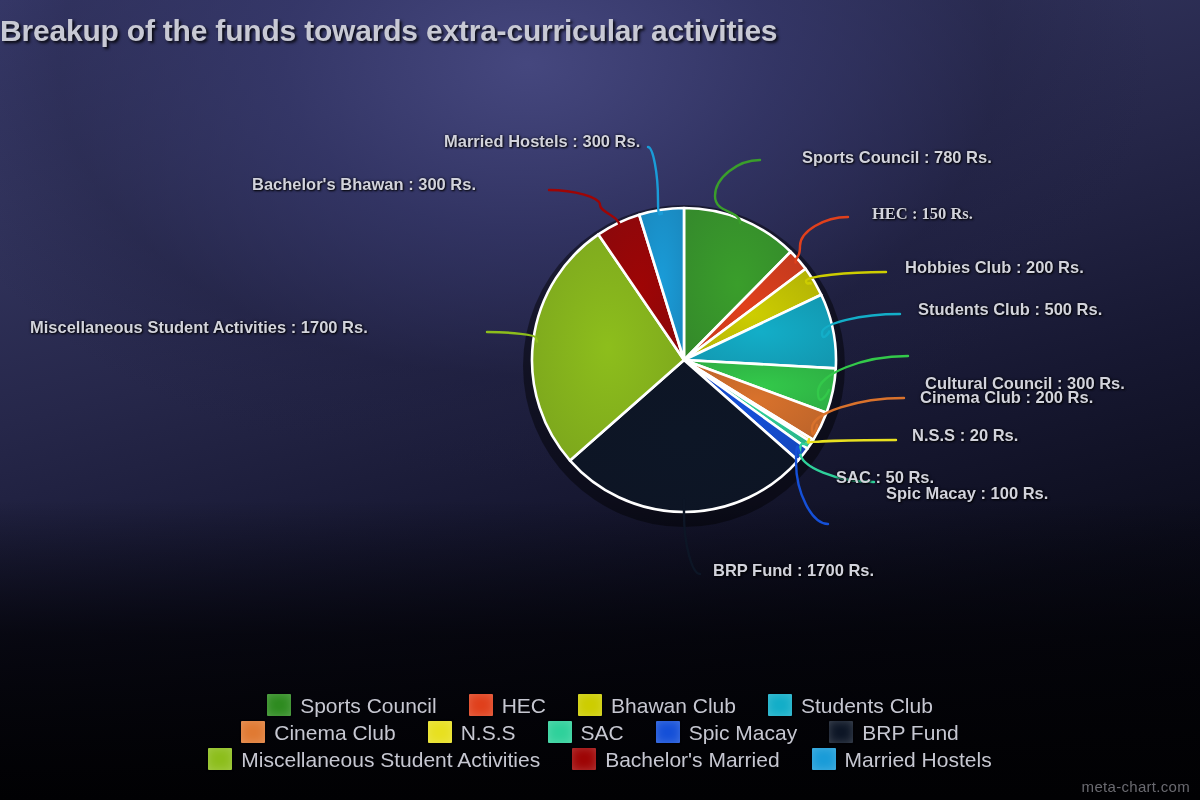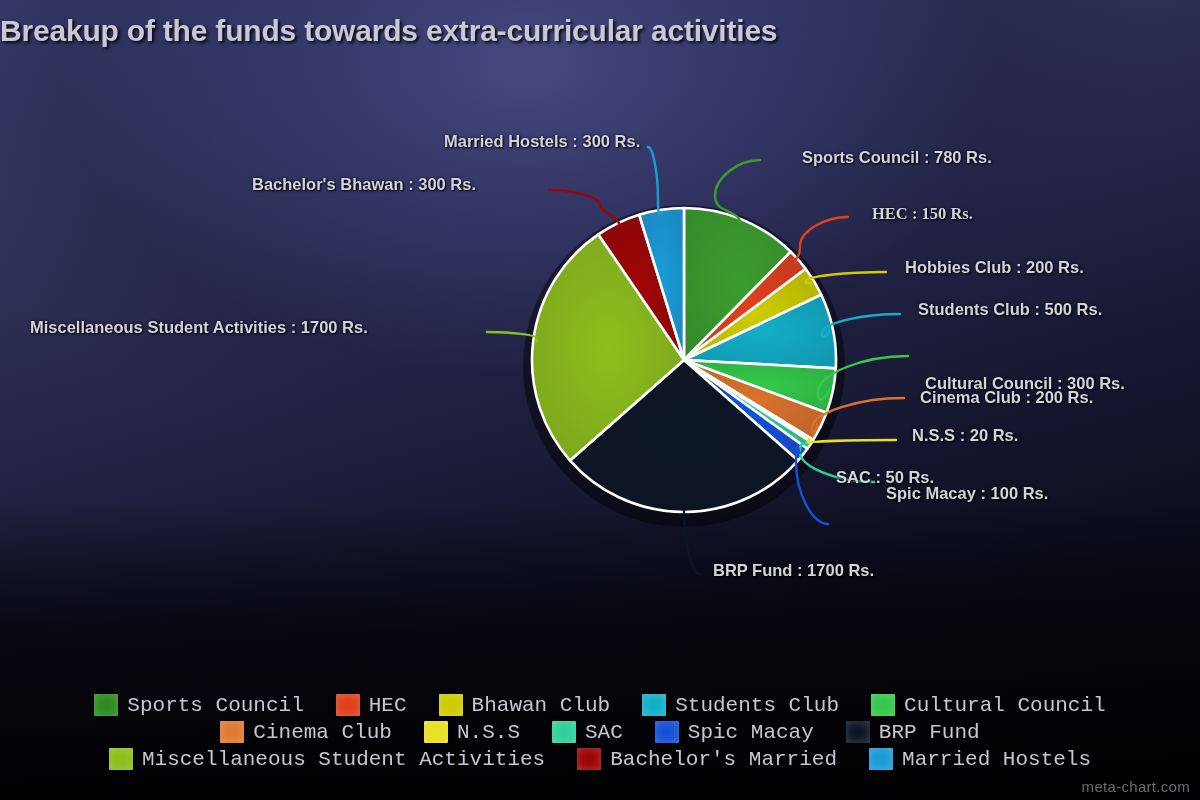--- a/index.html
+++ b/index.html
@@ -37,21 +37,21 @@
     text-shadow:1px 1px 2px rgba(0,0,0,0.9), 0 0 3px rgba(0,0,0,0.7);
   }
   .callout-label.right{left:0;}
   .callout-label.lend{text-align:right;}
 
   #legend{
     position:absolute;left:0;bottom:30px;width:1200px;z-index:6;
     display:flex;flex-direction:column;align-items:center;gap:5px;
   }
   .legend-row{display:flex;flex-direction:row;align-items:center;justify-content:center;gap:0;}
-  .legend-item{display:flex;align-items:center;margin:0 16px;font-family:Liberation Mono, monospace;}
+  .legend-item{display:flex;align-items:center;margin:0 16px;}
   .legend-swatch{
     width:24px;height:22px;display:inline-block;margin-right:9px;
     border-radius:1px;
     box-shadow:inset 0 0 10px rgba(255,255,255,0.22), 0 0 2px rgba(0,0,0,0.6);
   }
   .legend-text{font-size:21px;color:#c6c7d1;line-height:1;}
 
   .watermark{
     position:absolute;right:10px;bottom:5px;z-index:7;
     font-size:15px;color:#6a6a70;letter-spacing:0.3px;
@@ -179,24 +179,20 @@
           <span class="legend-text">HEC</span>
         </div>
         <div class="legend-item">
           <span class="legend-swatch" style="background: rgb(205, 205, 0);"></span>
           <span class="legend-text">Bhawan Club</span>
         </div>
         <div class="legend-item">
           <span class="legend-swatch" style="background: rgb(19, 174, 200);"></span>
           <span class="legend-text">Students Club</span>
         </div>
-        <div class="legend-item">
-          <span class="legend-swatch" style="background: rgb(51, 201, 74);"></span>
-          <span class="legend-text">Cultural Council</span>
-        </div>
       </div>
       <div class="legend-row">
         <div class="legend-item">
           <span class="legend-swatch" style="background: rgb(224, 122, 51);"></span>
           <span class="legend-text">Cinema Club</span>
         </div>
         <div class="legend-item">
           <span class="legend-swatch" style="background: rgb(232, 224, 32);"></span>
           <span class="legend-text">N.S.S</span>
         </div>

